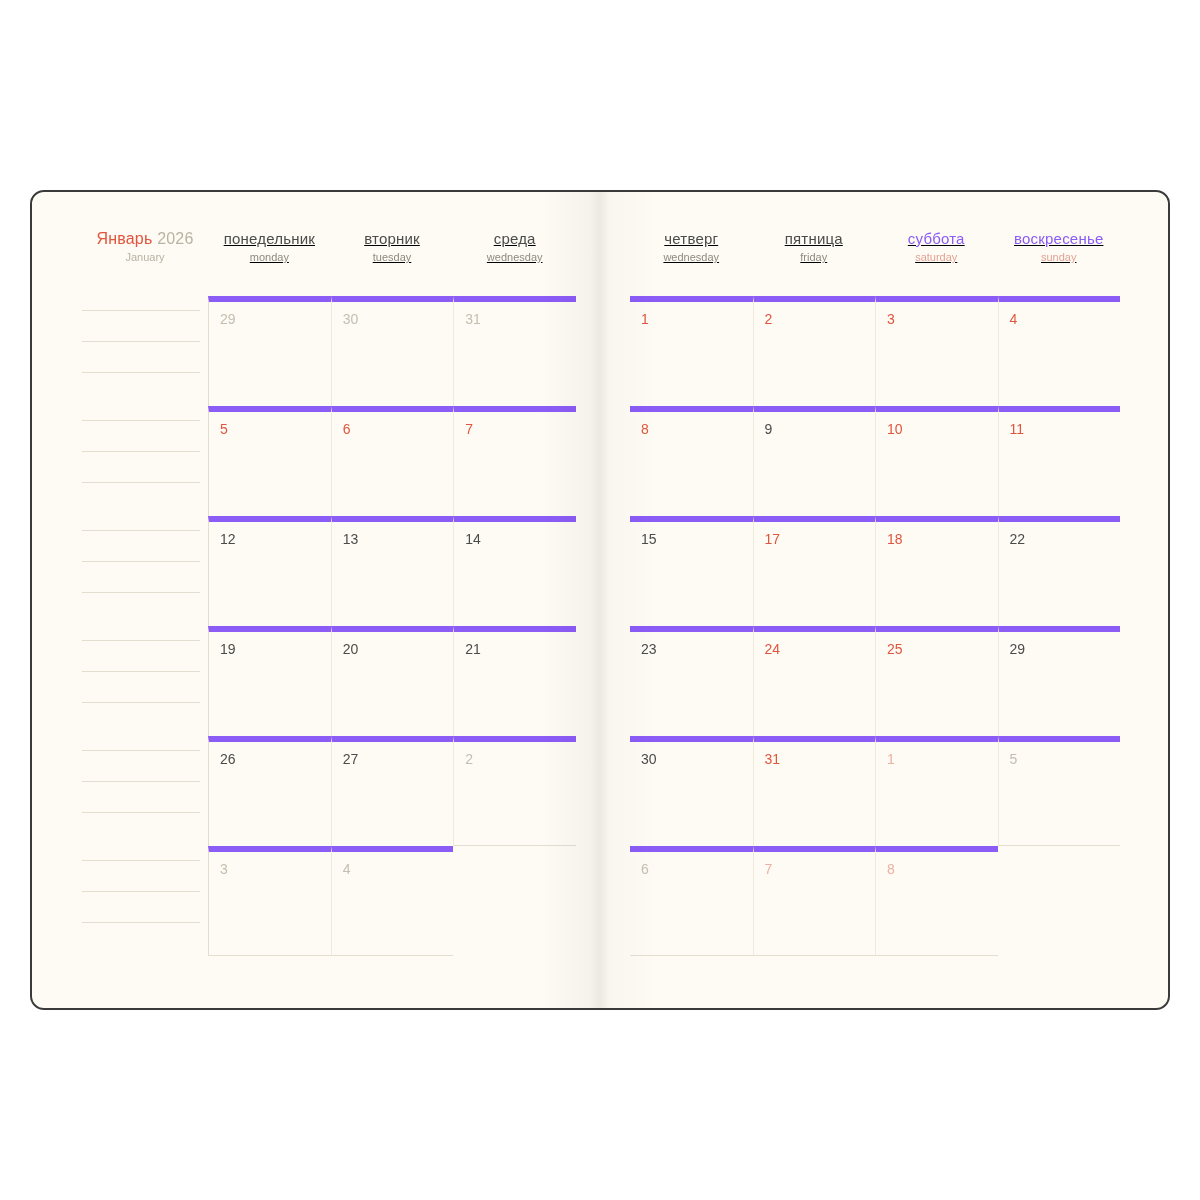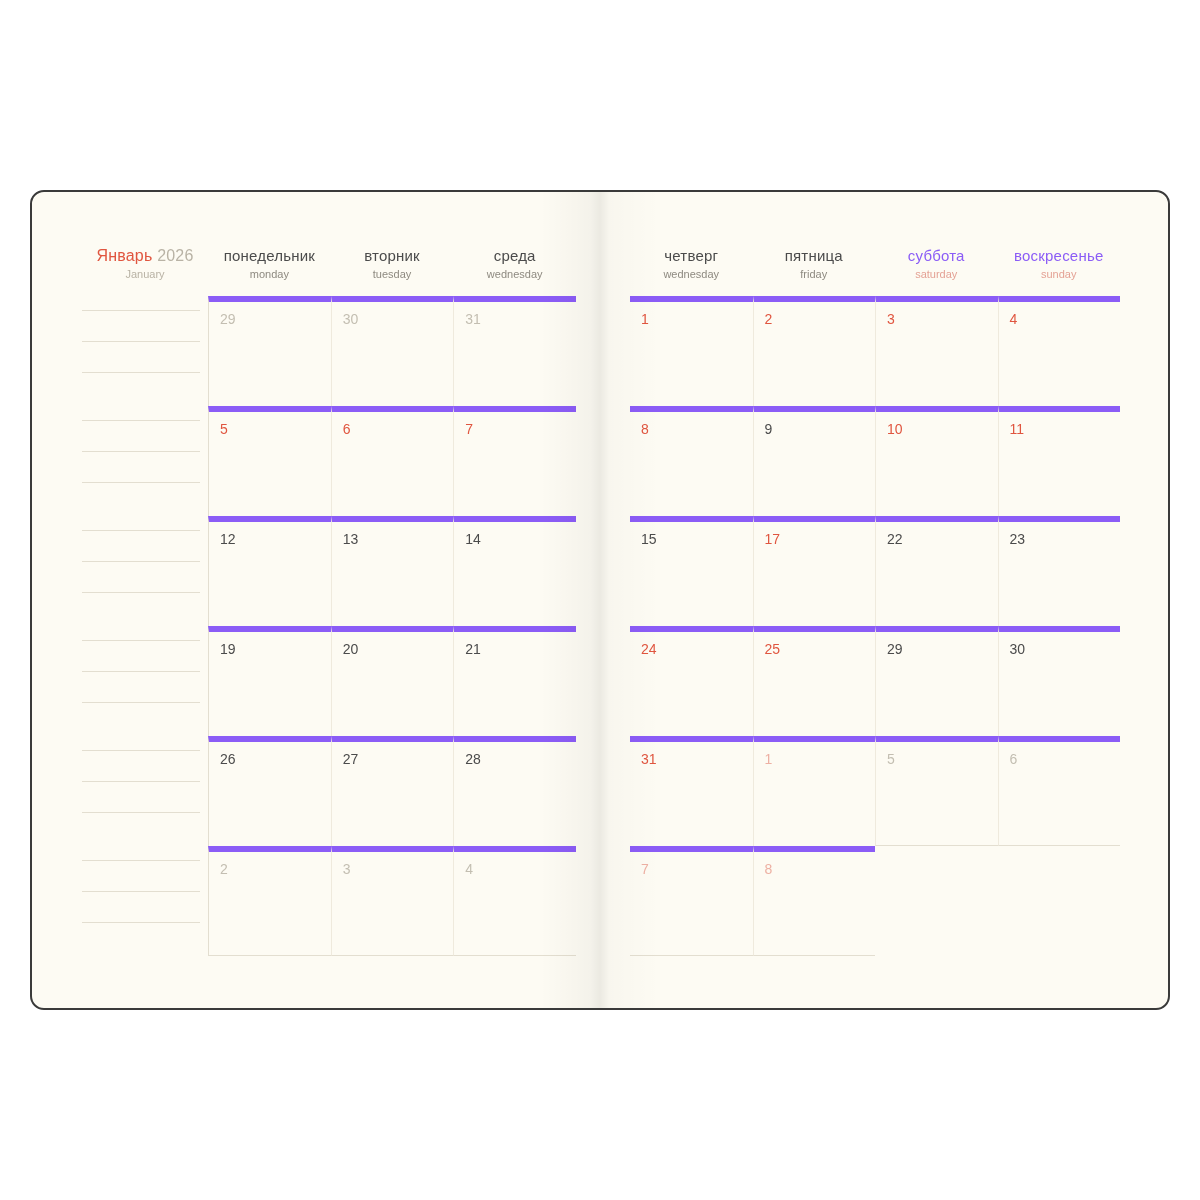--- a/index.html
+++ b/index.html
@@ -46,21 +46,20 @@
     position: absolute;
     top: 0;
     height: 100%;
     box-sizing: border-box;
   }
   .page.left  { left: 0;    width: 566px; padding: 38px 22px 30px 50px; }
   .page.right { left: 570px; width: 568px; padding: 38px 50px 30px 28px; }
 
   .head {
     display: flex;
-    align-items: flex-end;
     height: 52px;
   }
 
   .month-cell {
     width: 126px;
     text-align: center;
     padding-bottom: 2px;
   }
   .month-ru {
     font-size: 16px;
@@ -72,20 +71,21 @@
   .month-en {
     font-size: 11px;
     color: #b9b3a5;
     margin-top: 3px;
   }
 
   .dow {
     flex: 1 1 0;
     text-align: center;
     padding-bottom: 2px;
+    text-decoration: underline;
   }
   .dow-ru {
     font-size: 15px;
     color: #4b4b4b;
     letter-spacing: .2px;
   }
   .dow-en {
     font-size: 11px;
     color: #8e8a80;
     margin-top: 4px;
@@ -217,21 +217,20 @@
         <div class="cell"><span class="num">12</span></div>
         <div class="cell"><span class="num">13</span></div>
         <div class="cell"><span class="num">14</span></div>
 
         <div class="cell"><span class="num">19</span></div>
         <div class="cell"><span class="num">20</span></div>
         <div class="cell"><span class="num">21</span></div>
 
         <div class="cell"><span class="num">26</span></div>
         <div class="cell"><span class="num">27</span></div>
-        <div class="cell"><span class="num">28</span></div>
 
         <div class="cell lastrow"><span class="num muted">2</span></div>
         <div class="cell lastrow"><span class="num muted">3</span></div>
         <div class="cell lastrow"><span class="num muted">4</span></div>
       </div>
     </div>
   </div>
 
   <div class="page right">
     <div class="head">
@@ -260,20 +259,21 @@
         <div class="cell"><span class="num red">3</span></div>
         <div class="cell"><span class="num red">4</span></div>
 
         <div class="cell"><span class="num red">8</span></div>
         <div class="cell"><span class="num">9</span></div>
         <div class="cell"><span class="num red">10</span></div>
         <div class="cell"><span class="num red">11</span></div>
 
         <div class="cell"><span class="num">15</span></div>
         <div class="cell"><span class="num red">17</span></div>
+        <div class="cell"><span class="num red">18</span></div>
 
         <div class="cell"><span class="num">22</span></div>
         <div class="cell"><span class="num">23</span></div>
         <div class="cell"><span class="num red">24</span></div>
         <div class="cell"><span class="num red">25</span></div>
 
         <div class="cell"><span class="num">29</span></div>
         <div class="cell"><span class="num">30</span></div>
         <div class="cell"><span class="num red">31</span></div>
         <div class="cell"><span class="num redmut">1</span></div>

